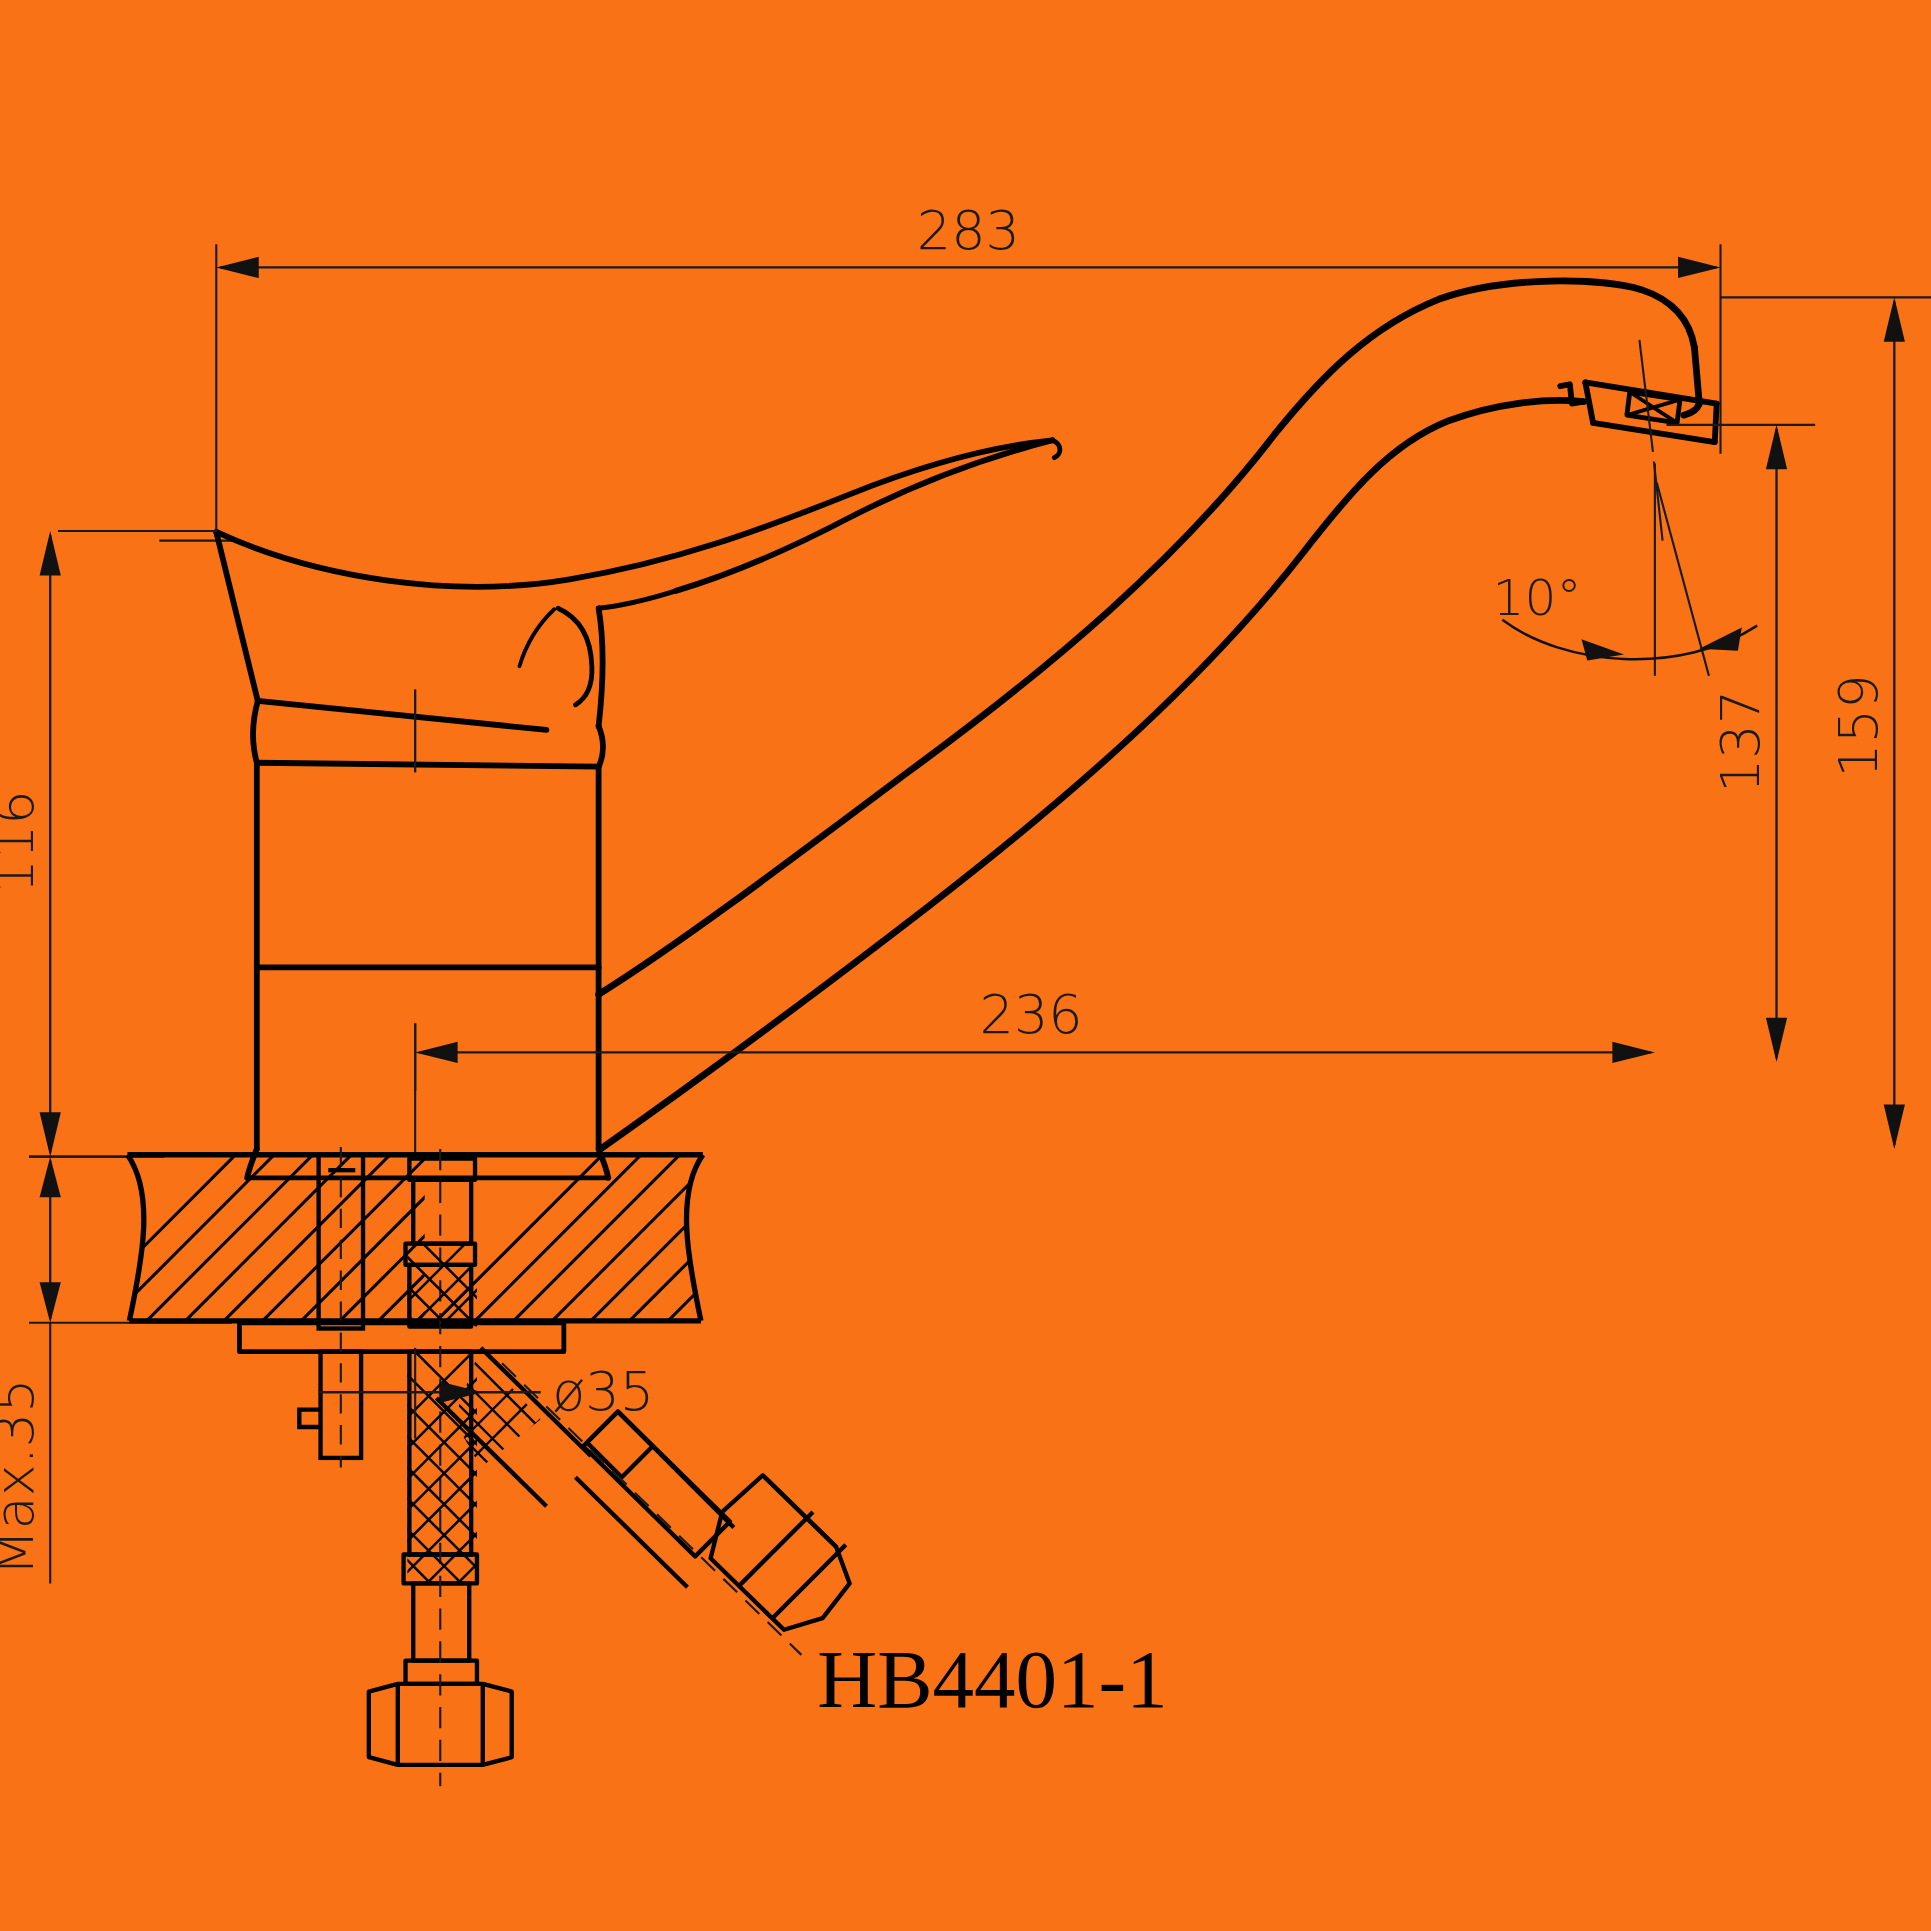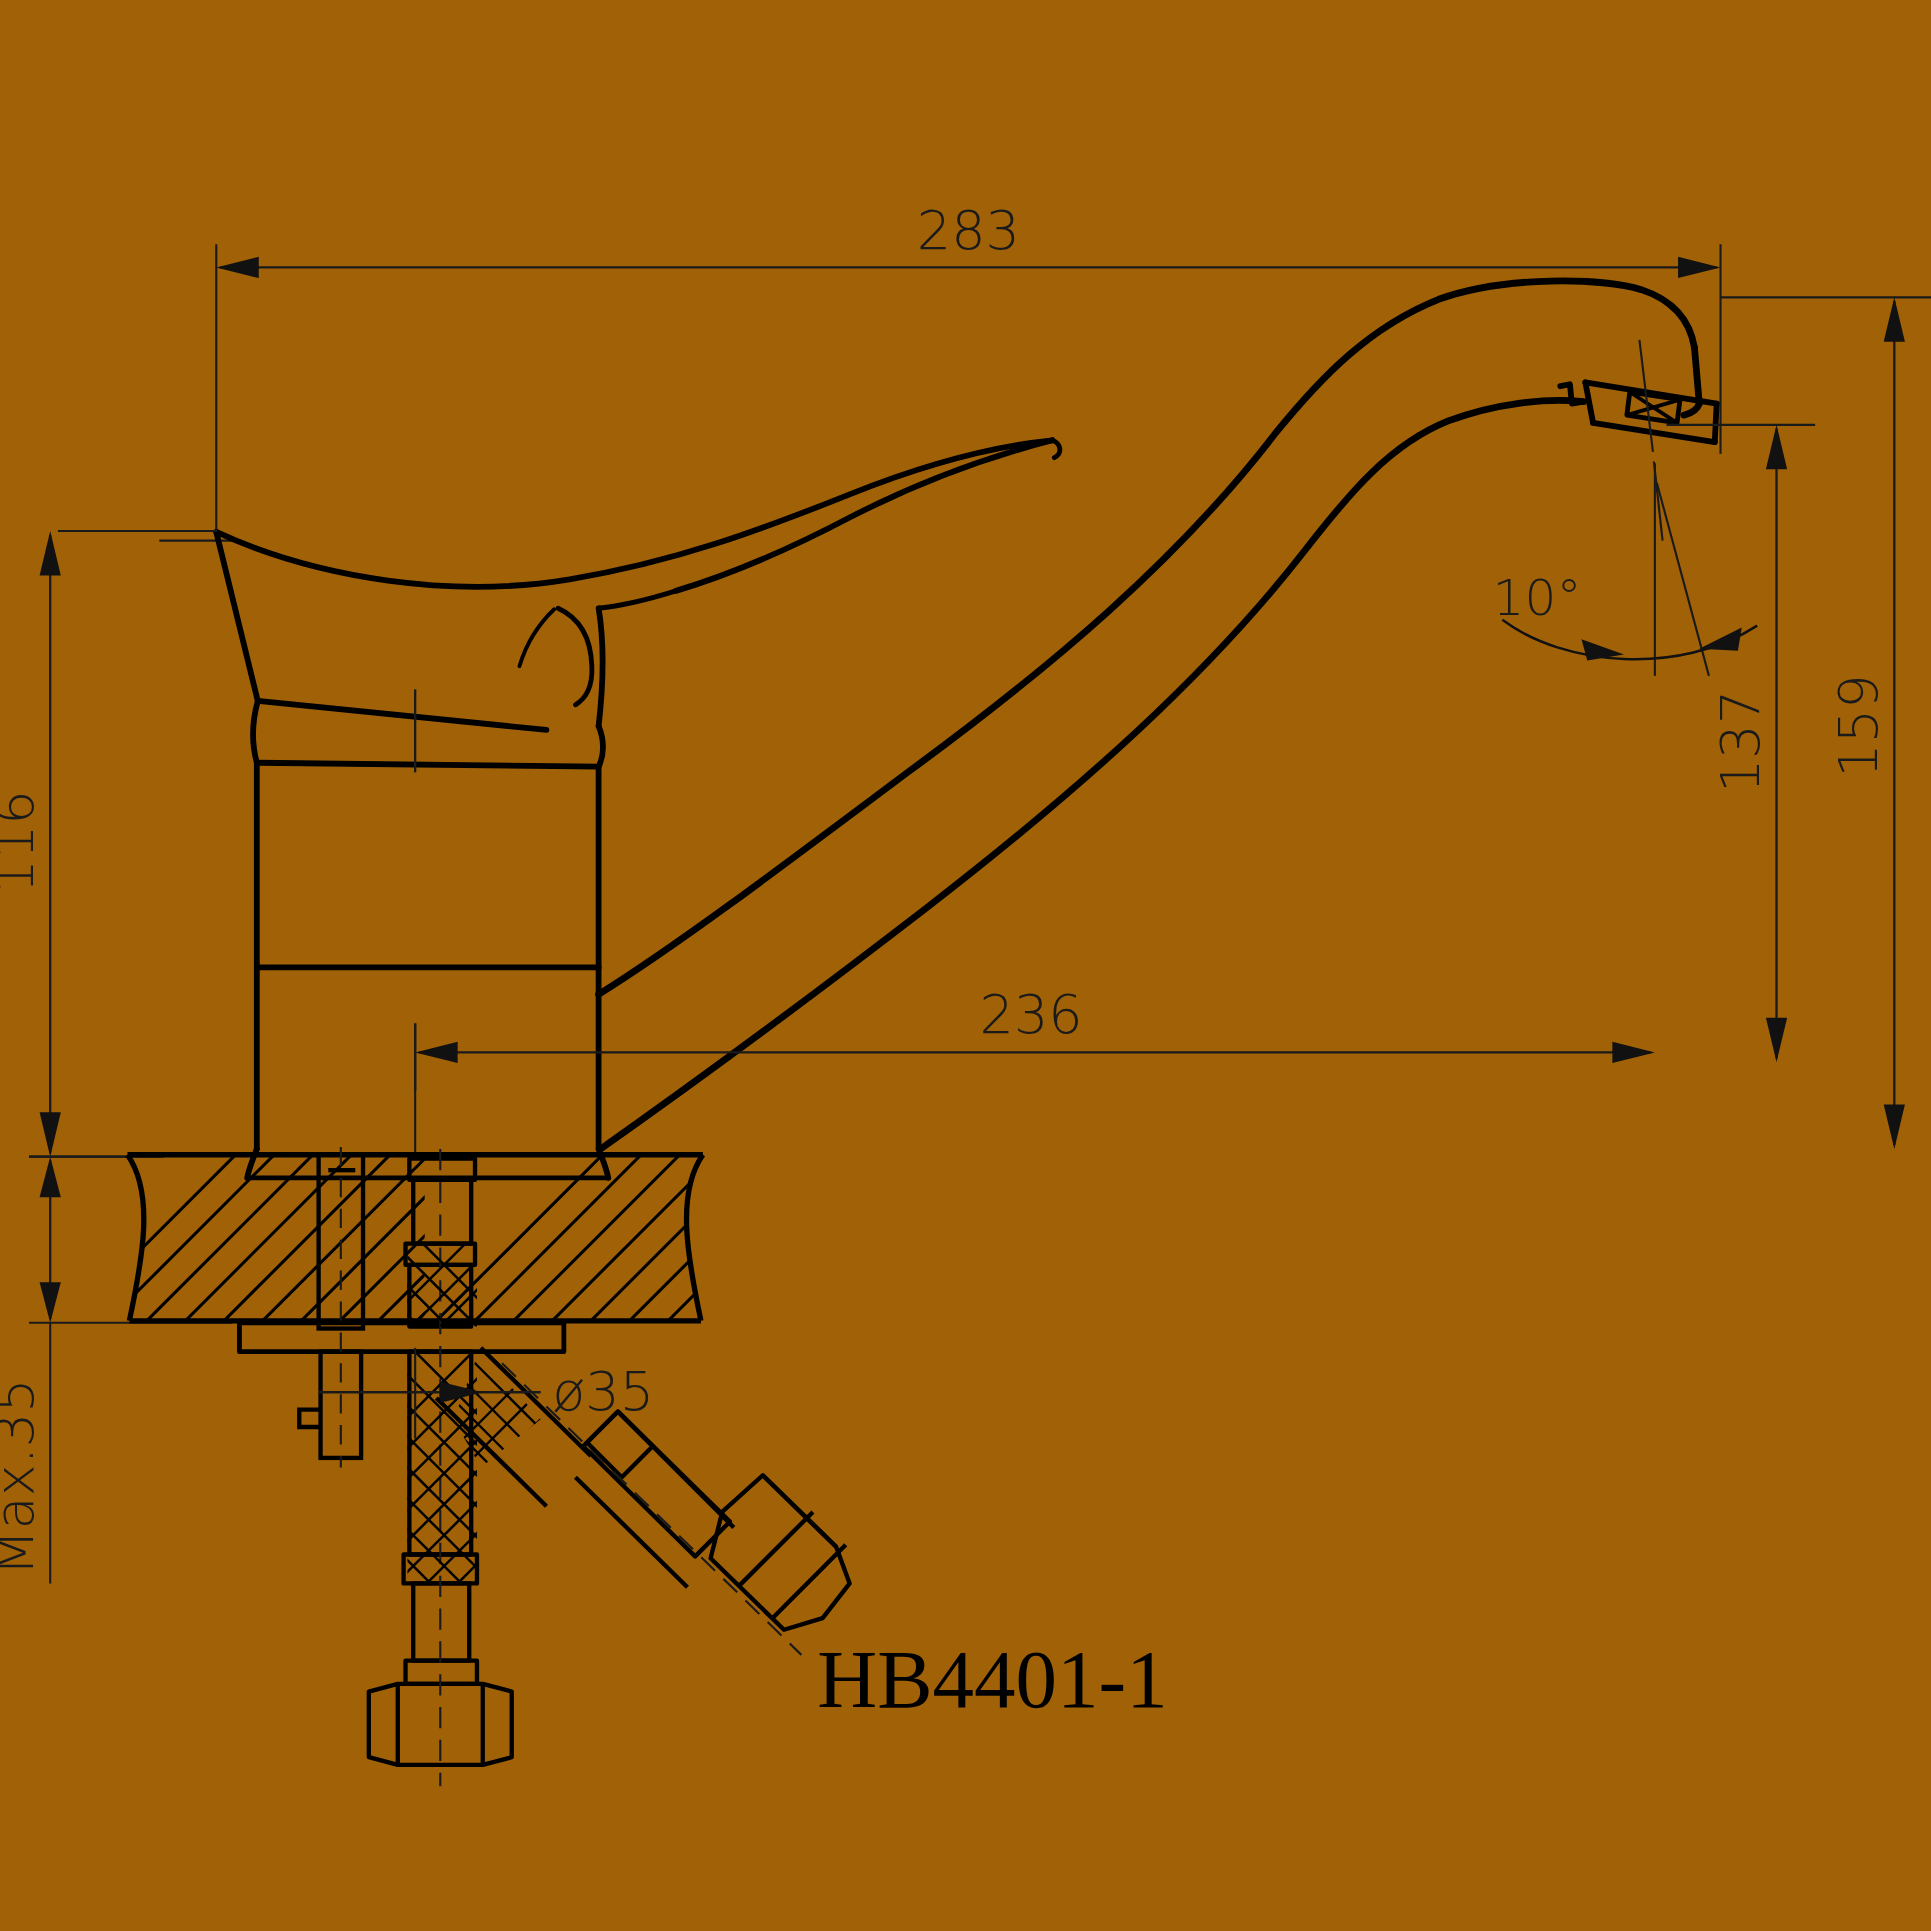--- a/index.html
+++ b/index.html
@@ -7,21 +7,21 @@
     padding: 0;
     background: #ffffff;
   }
   body {
     font-family: "Liberation Sans", sans-serif;
   }
   #sheet {
     position: relative;
     width: 1931px;
     height: 1931px;
-    background: #a16207;
+    background: #f97316;
     overflow: hidden;
   }
   #drawing {
     position: absolute;
     left: 0;
     top: 0;
     width: 1931px;
     height: 1931px;
   }
   .dimtext {

